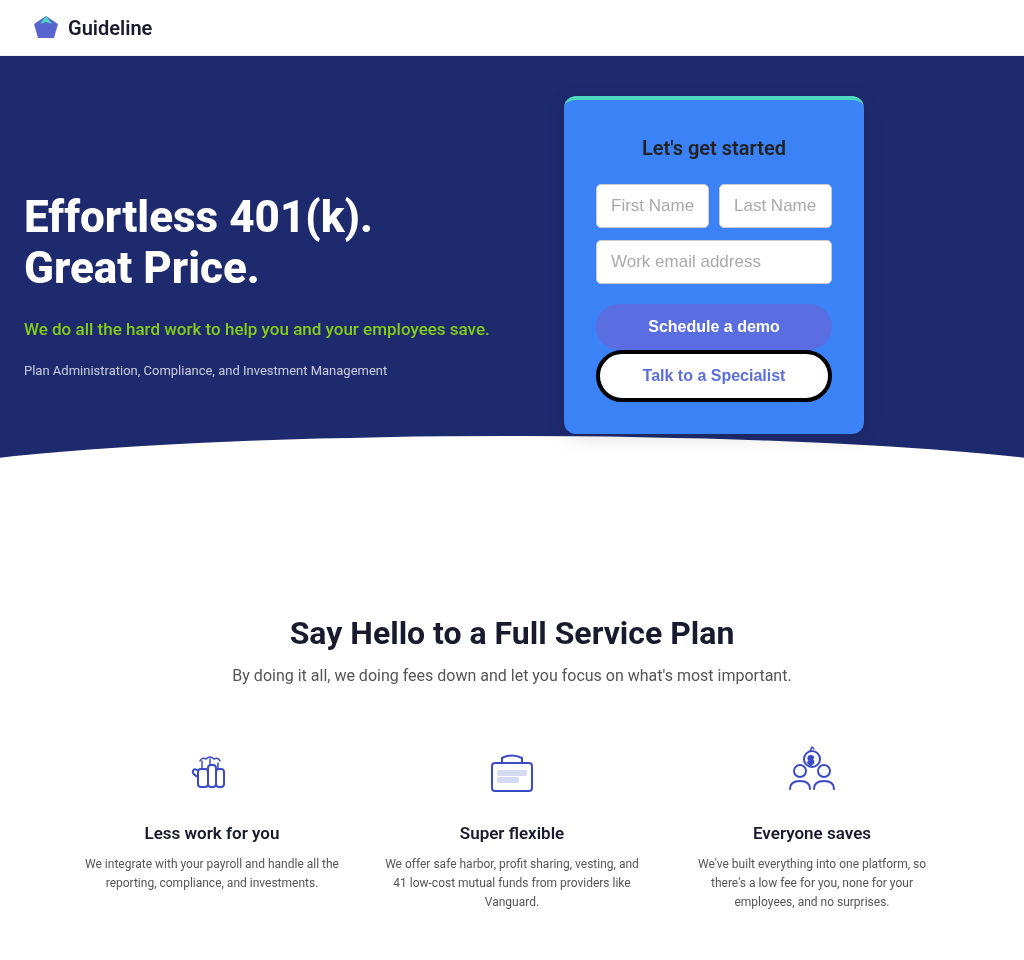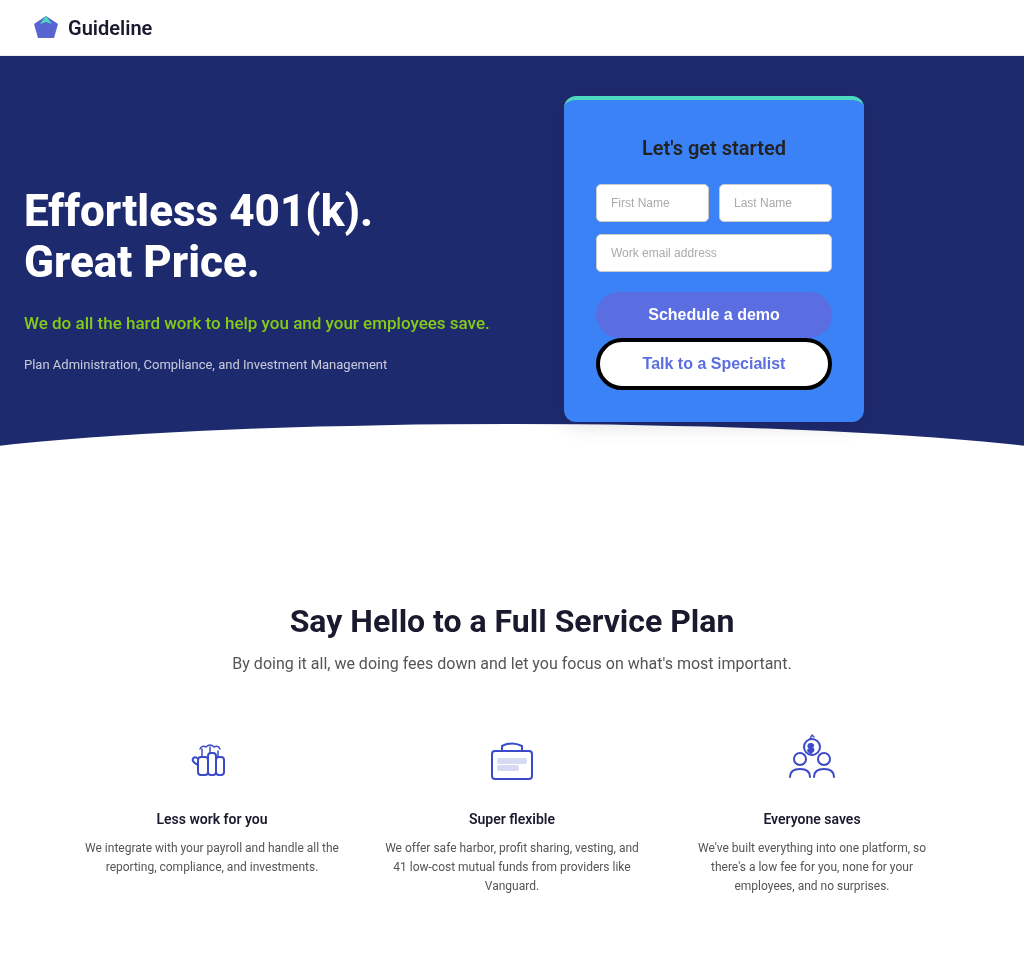--- a/index.html
+++ b/index.html
@@ -117,21 +117,21 @@
     .form-row {
       display: flex;
       gap: 10px;
       margin-bottom: 12px;
     }
     .form-input {
       width: 100%;
       padding: 11px 14px;
       border: 1px solid #ccc;
       border-radius: 5px;
-      font-size: 12px;
+      font-size: 17px;
       color: #333;
       outline: none;
     }
     .form-input::placeholder { color: #aaa; }
     .btn-schedule {
       width: 100%;
       padding: 14px;
       background: #5b6ee1;
       color: #fff;
       border: none;
@@ -182,21 +182,21 @@
       flex: 1;
       min-width: 200px;
       max-width: 260px;
     }
     .service-icon {
       width: 64px;
       height: 64px;
       margin: 0 auto 18px;
     }
     .service-name {
-      font-size: 14px;
+      font-size: 17px;
       font-weight: 600;
       color: #1a1a2e;
       margin-bottom: 12px;
     }
     .service-desc {
       font-size: 12px;
       color: #555;
       line-height: 1.6;
     }
 

